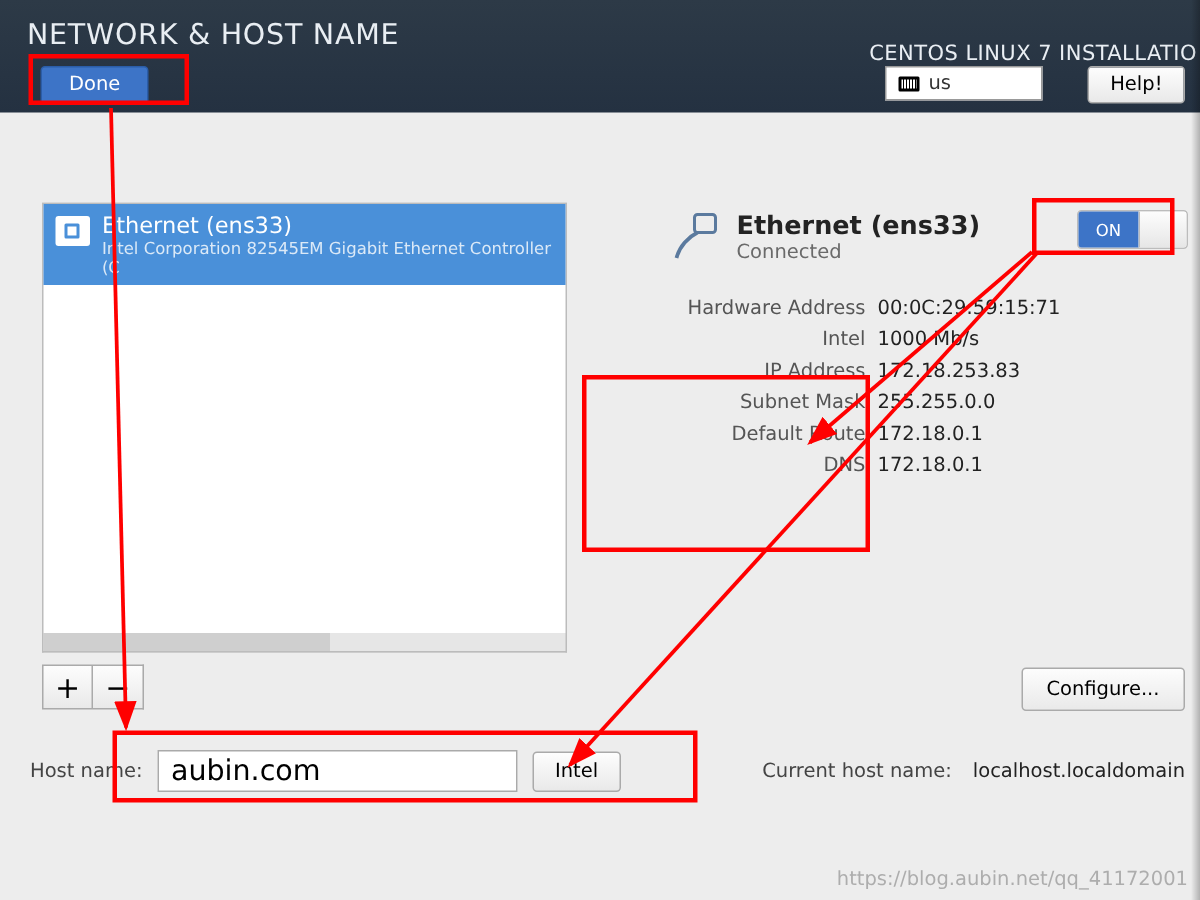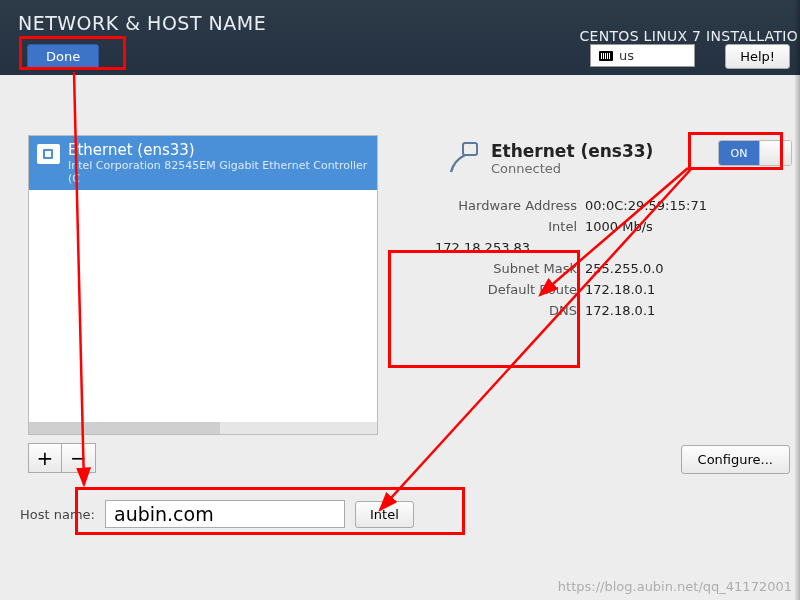--- a/index.html
+++ b/index.html
@@ -99,20 +99,21 @@
   <div class="fields">
     <div class="row">
         <span class="lbl">Hardware Address</span>
         <span class="val">00:0C:29:59:15:71</span>
       </div>
     <div class="row">
         <span class="lbl">Intel</span>
         <span class="val">1000 Mb/s</span>
       </div>
     <div class="row">
+        <span class="lbl">IP Address</span>
         <span class="val">172.18.253.83</span>
       </div>
     <div class="row">
         <span class="lbl">Subnet Mask</span>
         <span class="val">255.255.0.0</span>
       </div>
     <div class="row">
         <span class="lbl">Default Route</span>
         <span class="val">172.18.0.1</span>
       </div>
@@ -127,20 +128,24 @@
   <div class="on">ON</div>
   <div class="knob"></div>
 </div>
 
 <button class="configure">Configure...</button>
 
 <div class="host-row">
   <span>Host name:</span>
   <input type="text" value="aubin.com" style="">
   <button class="apply-btn">Intel</button>
+  <div class="cur-host">
+    <span>Current host name:</span>
+    <span class="v">localhost.localdomain</span>
+  </div>
 </div>
 
 <div class="hl" style="left:19px;top:36px;width:107px;height:34px"></div>
 <div class="hl" style="left:688px;top:132px;width:95px;height:38px"></div>
 <div class="hl" style="left:388px;top:250px;width:192px;height:118px"></div>
 <div class="hl" style="left:75px;top:487px;width:390px;height:48px"></div>
 
 <svg class="arrow" style="left:0;top:0" width="800" height="600">
   <defs>
       <marker id="ah" markerWidth="10" markerHeight="10" refX="7" refY="3" orient="auto">

